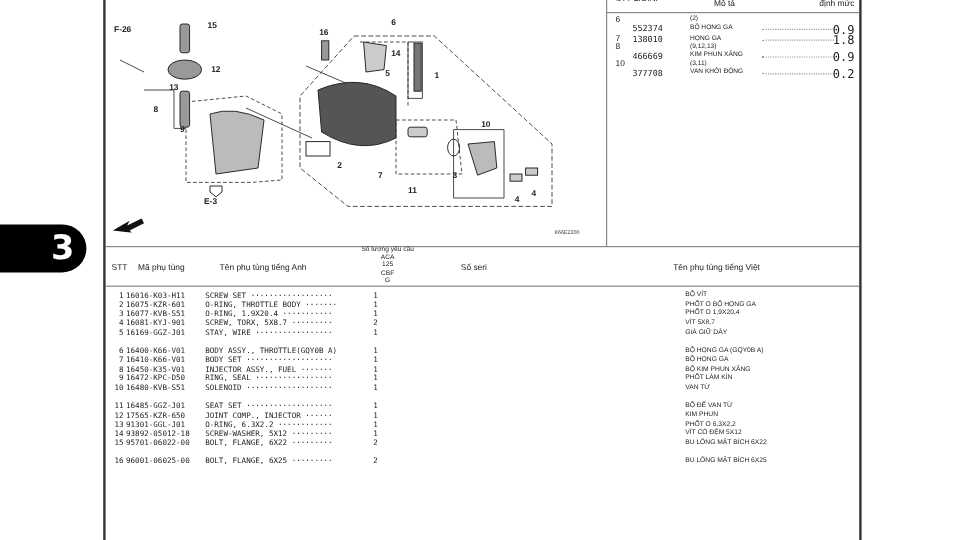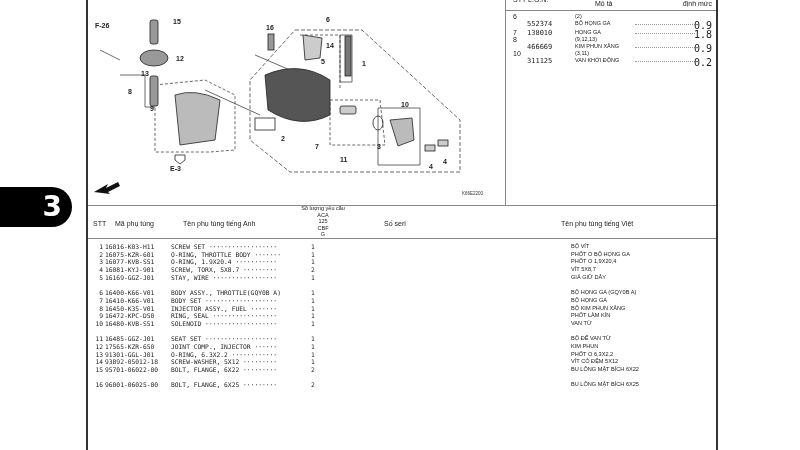--- a/index.html
+++ b/index.html
@@ -157,21 +157,21 @@
         <span class="dots" style="top: 4px;"></span>
         <span class="qty">0.9</span>
       </div>
       <div class="rp-row" style="top: 50px;">
         <span class="no">10</span>
         <span class="code"></span>
         <span class="desc">(3,11)</span>
       </div>
       <div class="rp-row" style="top: 57px;">
         <span class="no"></span>
-        <span class="code">311125</span>
+        <span class="code">377708</span>
         <span class="desc">VAN KHỞI ĐỘNG</span>
         <span class="dots" style="top: 4px;"></span>
         <span class="qty">0.2</span>
       </div>
     </div>
 </div>
 
 <div class="thead">
   <span class="c" style="left:5px">STT</span>
   <span class="c" style="left:27px">Mã phụ tùng</span>

